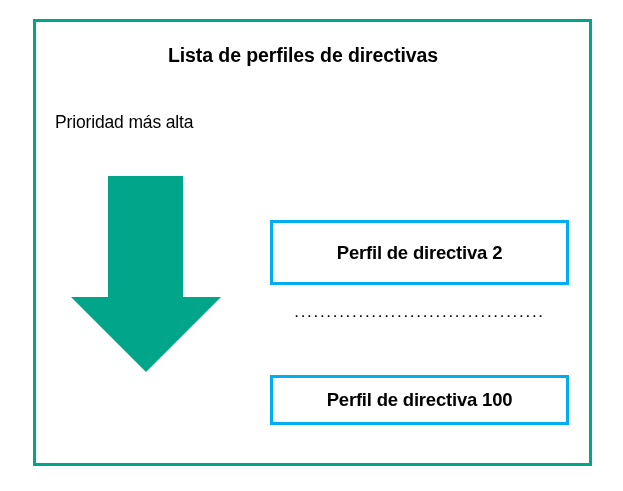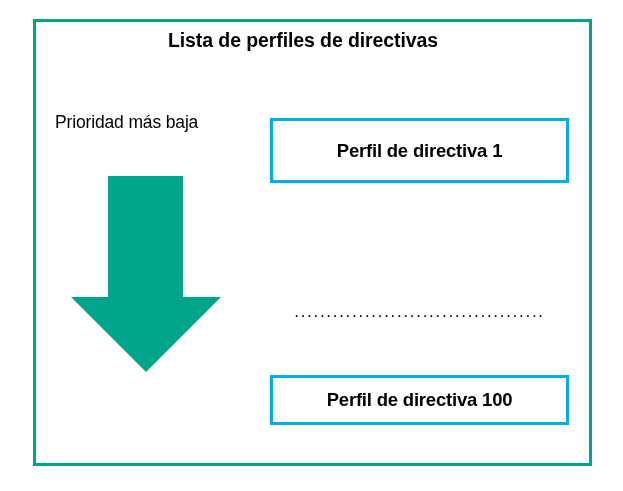--- a/index.html
+++ b/index.html
@@ -33,21 +33,21 @@
     height: 447px;
     box-sizing: border-box;
     border: 3px solid #00a58a;
     background: #ffffff;
   }
 
   
   .diagram-title {
     position: absolute;
     left: 33px;
-    top: 29px;
+    top: 44px;
     width: 540px;
     text-align: center;
     font-size: 19.5px;
     font-weight: bold;
     letter-spacing: -0.1px;
     white-space: nowrap;
   }
 
   
   .priority-label {
@@ -118,33 +118,33 @@
 </style>
 </head>
 <body>
 
 <div id="diagram-root">
 
   <div class="outer-frame"></div>
 
   <div class="diagram-title">Lista de perfiles de directivas</div>
 
-  <div class="priority-label high">Prioridad más baja</div>
+  <div class="priority-label high">Prioridad más alta</div>
 
   <div class="arrow-wrap">
     <svg width="160" height="205" viewBox="0 0 160 205" xmlns="http://www.w3.org/2000/svg">
       <polygon points="40,4 115,4 115,125 153,125 78,200 3,125 40,125" fill="#00a58a"></polygon>
     </svg>
   </div>
 
 
-  <div class="profile-box box-1">
-    <span class="profile-label">Perfil de directiva 1</span>
+
+  <div class="profile-box box-2">
+    <span class="profile-label">Perfil de directiva 2</span>
   </div>
-
 
   <div class="dots-line">.......................................</div>
 
   <div class="profile-box box-3">
     <span class="profile-label">Perfil de directiva 100</span>
   </div>
 
 </div>
 
 </body></html>

